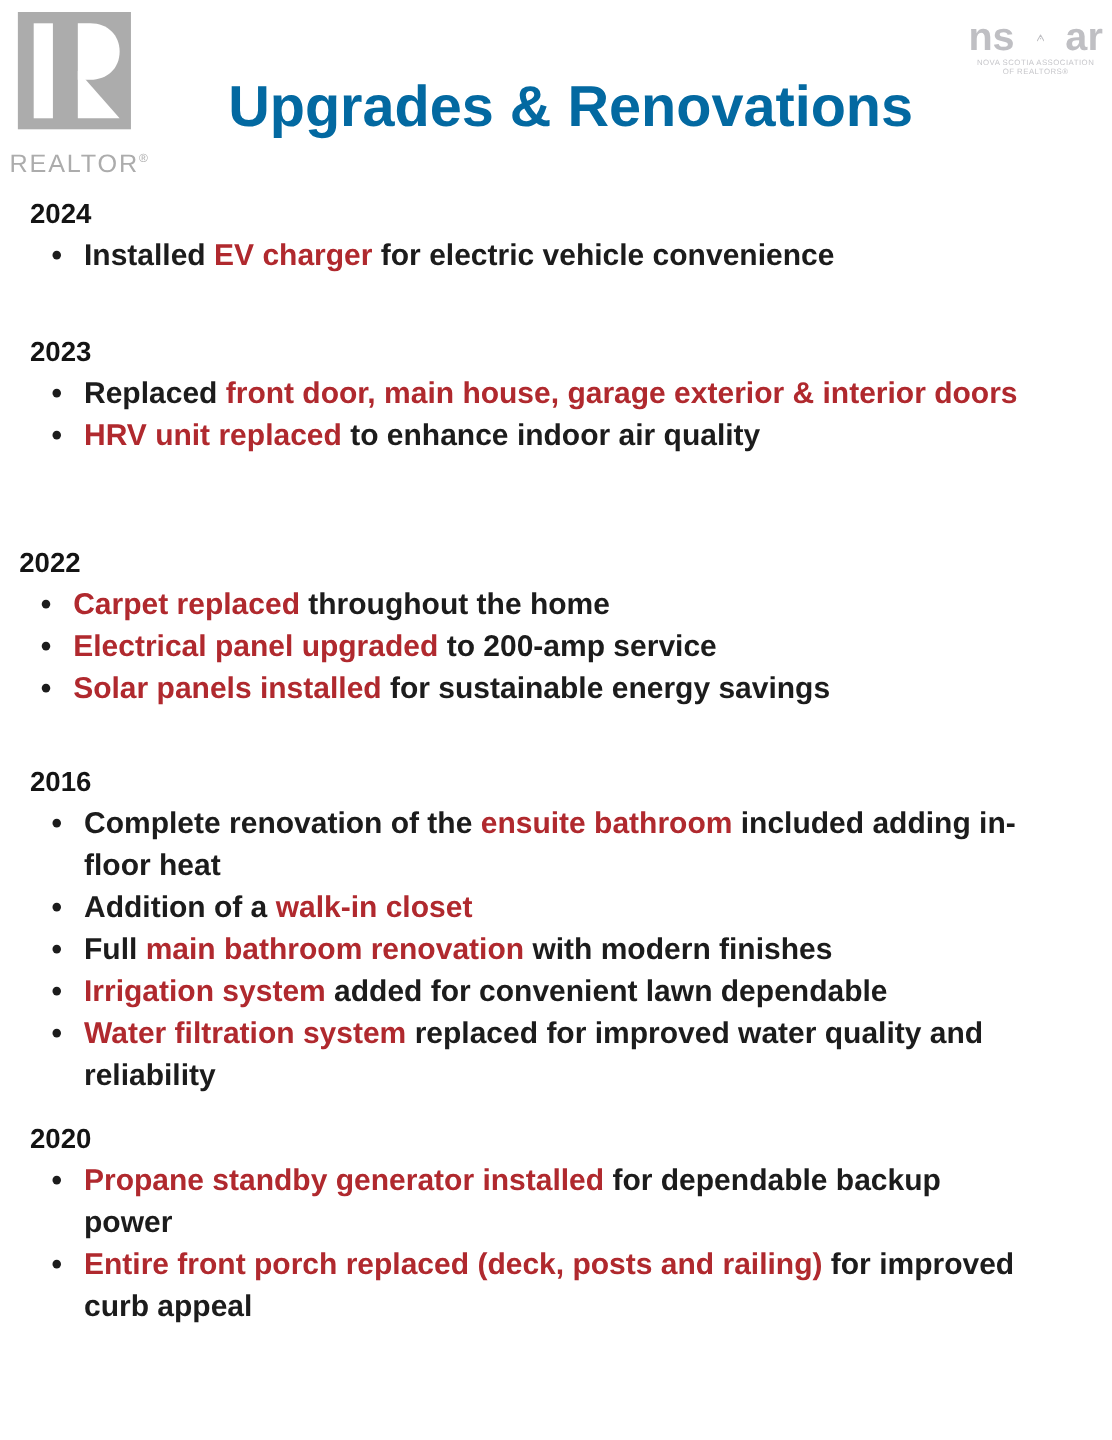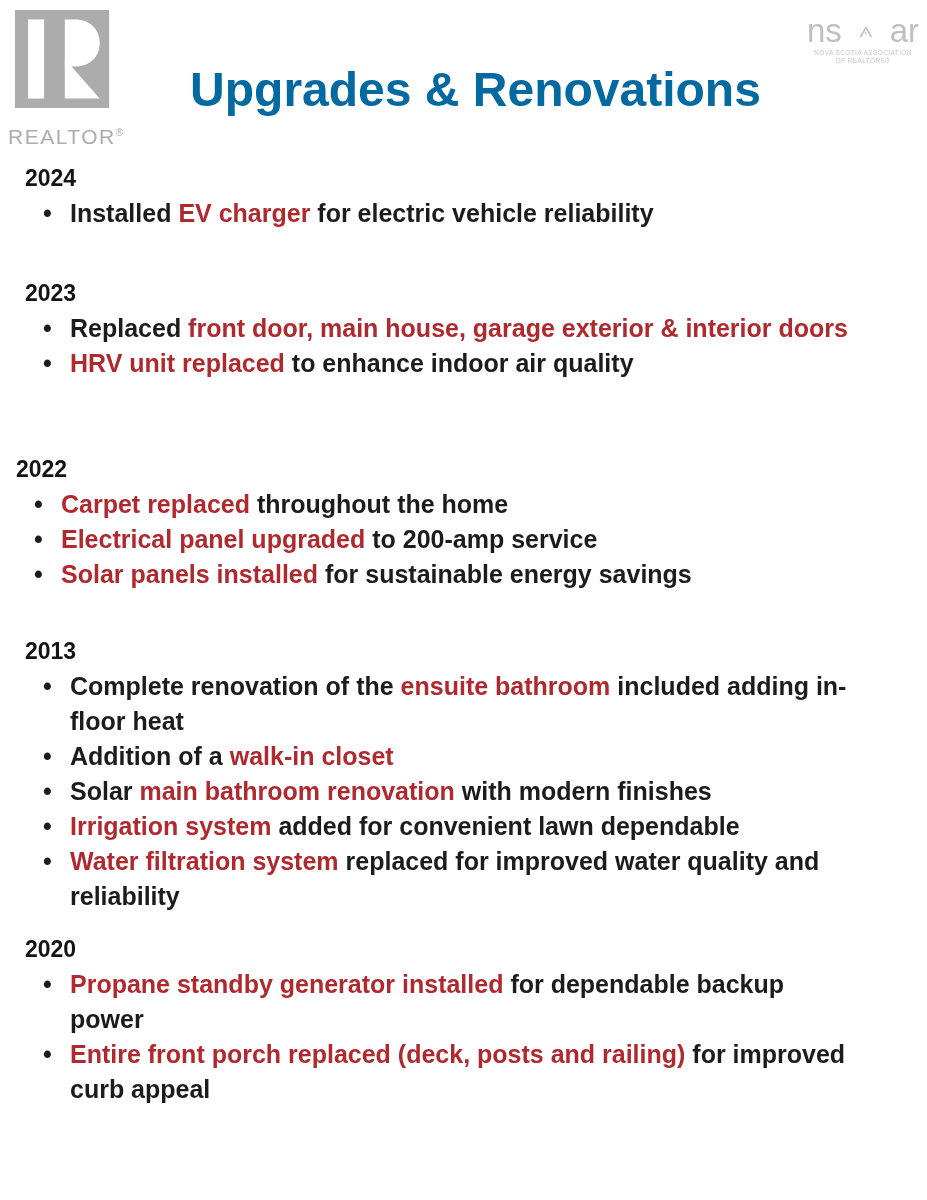--- a/index.html
+++ b/index.html
@@ -22,21 +22,21 @@
 
   .page-title{
     position:absolute;left:24px;right:0;top:62px;margin:0;
     text-align:center;font-size:48px;line-height:56px;font-weight:700;
     color:#0369a1;letter-spacing:0;
   }
 
   .nsar-logo{position:absolute;right:8px;top:16px;width:112px;text-align:center;color:#bfbfc3;}
   .nsar-word{
     display:flex;align-items:flex-end;justify-content:center;gap:18px;
-    font-size:33px;line-height:30px;font-weight:400;color:#bfbfc3;
+    font-size:33px;line-height:30px;font-weight:700;color:#bfbfc3;
   }
   .nsar-word svg{width:27px;height:30px;display:block;}
   .nsar-tagline{margin-top:3px;font-size:6.5px;line-height:8px;letter-spacing:0.4px;color:#c6c6ca;font-weight:400;}
 
   
   .timeline{position:absolute;top:160px;left:0;right:0;}
   .year-section{margin-left:25px;}
   .year-section + .year-section{margin-top:44px;}
   .year-section:nth-of-type(3){margin-top:70px;margin-left:16px;}
   .year-section:nth-of-type(4){margin-top:41px;}
@@ -87,45 +87,45 @@
         <div>OF REALTORS®</div>
       </div>
     </div>
 
   </header>
 
   <main class="timeline" id="timeline">
       <section class="year-section">
         <h2 class="year-heading">2024</h2>
         <ul class="bullet-list">
-          <li class="bullet-item"><span class="bullet-marker">•</span><span class="seg">Installed </span><span class="seg red">EV charger</span><span class="seg"> for electric vehicle reliability</span></li>
+          <li class="bullet-item"><span class="bullet-marker">•</span><span class="seg">Installed </span><span class="seg red">EV charger</span><span class="seg"> for electric vehicle convenience</span></li>
         </ul>
       </section>
       <section class="year-section">
         <h2 class="year-heading">2023</h2>
         <ul class="bullet-list">
           <li class="bullet-item"><span class="bullet-marker">•</span><span class="seg">Replaced </span><span class="seg red">front door, main house, garage exterior &amp; interior doors</span></li>
           <li class="bullet-item"><span class="bullet-marker">•</span><span class="seg red">HRV unit replaced</span><span class="seg"> to enhance indoor air quality</span></li>
         </ul>
       </section>
       <section class="year-section">
         <h2 class="year-heading">2022</h2>
         <ul class="bullet-list">
           <li class="bullet-item"><span class="bullet-marker">•</span><span class="seg red">Carpet replaced</span><span class="seg"> throughout the home</span></li>
           <li class="bullet-item"><span class="bullet-marker">•</span><span class="seg red">Electrical panel upgraded</span><span class="seg"> to 200-amp service</span></li>
           <li class="bullet-item"><span class="bullet-marker">•</span><span class="seg red">Solar panels installed</span><span class="seg"> for sustainable energy savings</span></li>
         </ul>
       </section>
       <section class="year-section">
-        <h2 class="year-heading">2013</h2>
+        <h2 class="year-heading">2016</h2>
         <ul class="bullet-list">
           <li class="bullet-item"><span class="bullet-marker">•</span><span class="seg">Complete renovation of the </span><span class="seg red">ensuite bathroom</span><span class="seg"> included adding in-
 floor heat</span></li>
           <li class="bullet-item"><span class="bullet-marker">•</span><span class="seg">Addition of a </span><span class="seg red">walk-in closet</span></li>
-          <li class="bullet-item"><span class="bullet-marker">•</span><span class="seg">Solar </span><span class="seg red">main bathroom renovation</span><span class="seg"> with modern finishes</span></li>
+          <li class="bullet-item"><span class="bullet-marker">•</span><span class="seg">Full </span><span class="seg red">main bathroom renovation</span><span class="seg"> with modern finishes</span></li>
           <li class="bullet-item"><span class="bullet-marker">•</span><span class="seg red">Irrigation system</span><span class="seg"> added for convenient lawn dependable</span></li>
           <li class="bullet-item"><span class="bullet-marker">•</span><span class="seg red">Water filtration system</span><span class="seg"> replaced for improved water quality and
 reliability</span></li>
         </ul>
       </section>
       <section class="year-section">
         <h2 class="year-heading">2020</h2>
         <ul class="bullet-list">
           <li class="bullet-item"><span class="bullet-marker">•</span><span class="seg red">Propane standby generator installed</span><span class="seg"> for dependable backup
 power</span></li>

